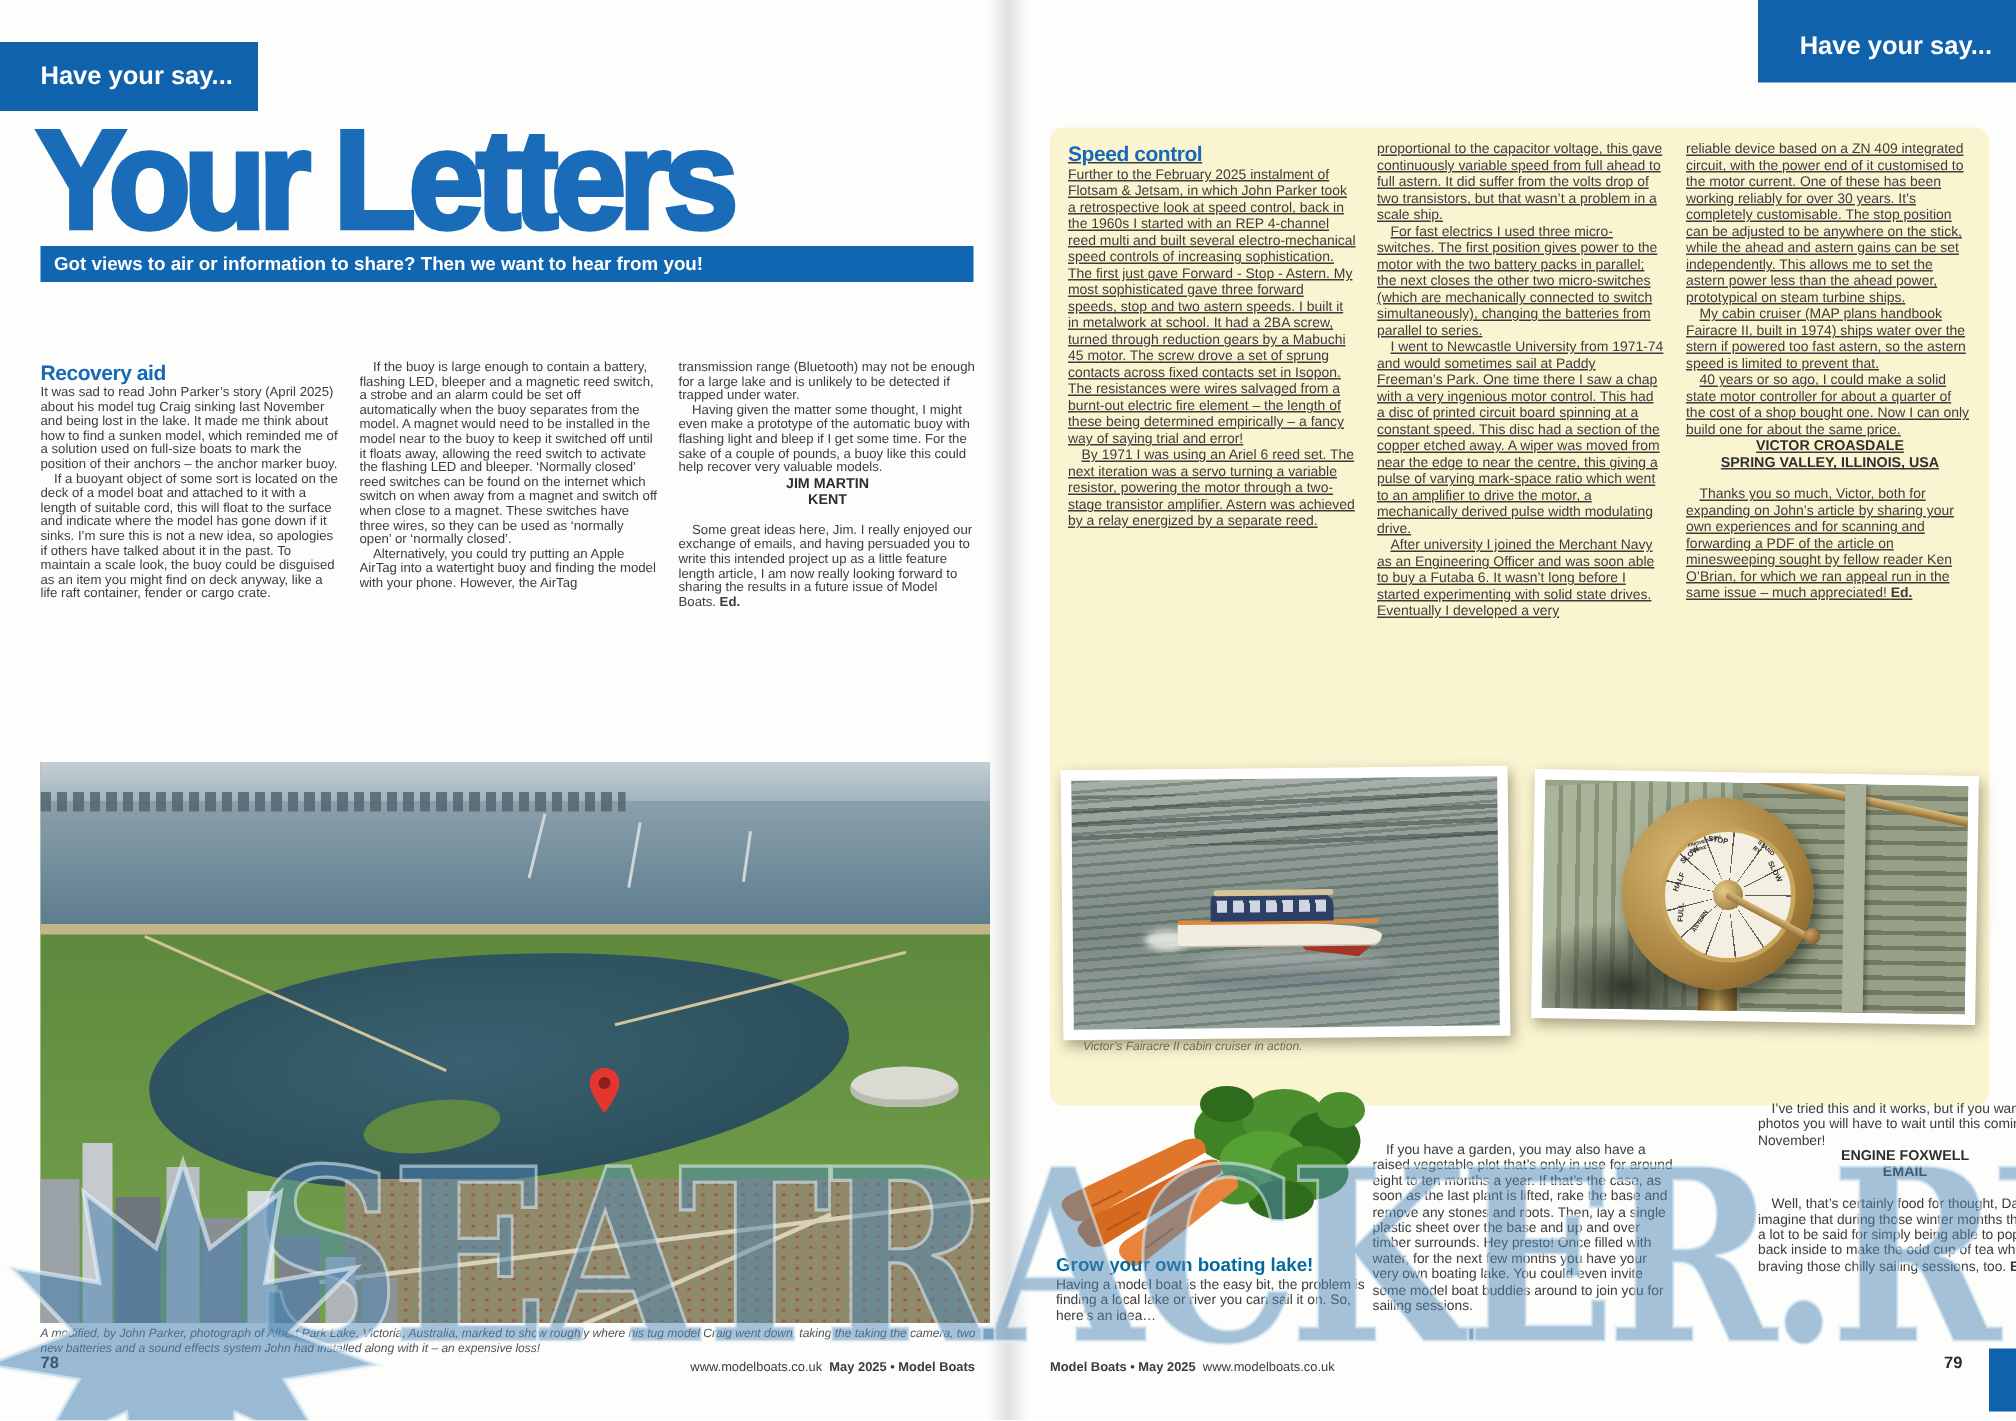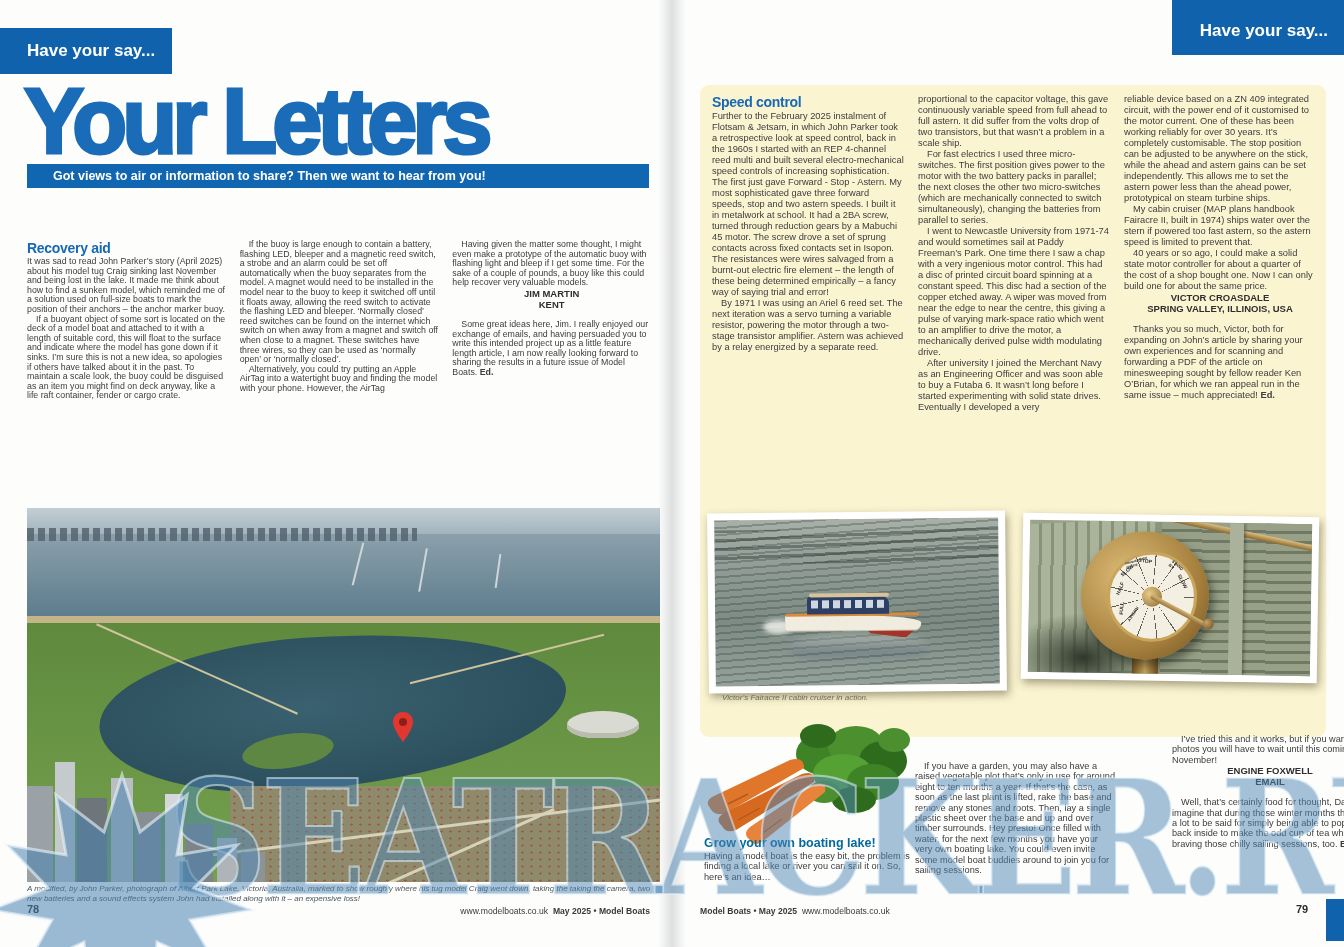--- a/index.html
+++ b/index.html
@@ -14,39 +14,39 @@
   
   .tab { position:absolute; background:#0f62ab; color:#fff; font-weight:bold; font-size:17px;
     display:flex; align-items:center; }
   .tab-left { left:0; top:28px; width:172px; height:46px; padding-left:27px; }
   .tab-right { left:1172px; top:0; width:172px; height:55px; justify-content:flex-end; padding-right:16px; padding-top:6px; }
 
   
   .title { position:absolute; left:24px; top:74px; width:640px; color:#1b6cb8; font-weight:bold;
     font-size:90px; letter-spacing:-5px; line-height:1; -webkit-text-stroke:3px #1b6cb8; transform:scaleY(1.04); transform-origin:top left; }
   .banner { position:absolute; left:27px; top:164px; width:622px; height:24px; background:#1166b1;
-    color:#fff; font-weight:bold; font-size:12.5px; line-height:24px; padding-left:26px; }
+    color:#fff; font-weight:bold; font-size:12.5px; line-height:24px; padding-left:9px; }
   .contact { position:absolute; left:27px; top:193px; width:622px; height:41px; background:#e1e4ee;
     font-size:11.5px; line-height:17px; color:#26262a; padding:3px 9px; }
   .b { font-weight:bold; }
 
   
   .cols { position:absolute; display:flex; }
   .cols-left { left:27px; top:240px; width:624px; height:266px; gap:14px; }
   .col { overflow:hidden; }
   .col-l { width:199px; font-size:8.8px; line-height:9.6px; }
   h2.art { color:#1769b6; font-size:14px; line-height:16px; letter-spacing:-0.3px; margin-bottom:1px; }
   p.ind { text-indent:9px; }
   .sig { font-weight:bold; text-align:center; font-size:9.5px; line-height:11px; color:#2e2e30; }
   .gap { height:10px; }
 
   .yellow-panel { position:absolute; left:700px; top:85px; width:626px; height:652px;
     background:#fbf4d0; border-radius:9px; }
   .cols-right { left:712px; top:94px; width:604px; height:442px; gap:14px; }
-  .col-r { width:192px; font-size:9.3px; line-height:11px; }
+  .col-r { width:192px; font-size:9.3px; line-height:11px;text-decoration:underline; }
   .cols-garden-l { left:704px; top:851px; width:206px; font-size:9.2px; line-height:10.4px; position:absolute; }
   .garden-col2 { position:absolute; left:915px; top:731px; width:202px; font-size:9.2px; line-height:10.4px;margin-top:30px; }
   .garden-col3 { position:absolute; left:1126px; top:734px; width:196px; font-size:9.2px; line-height:10.4px;margin-left:46px; }
   .garden-head { position:absolute; left:704px; top:836px; width:220px; color:#0369a1; font-weight:bold; font-size:12.5px; }
 
   
   .caption-aerial { position:absolute; left:27px; top:884px; width:625px; font-size:8px; line-height:10px;
     font-style:italic; color:#4a545e; }
   .caption-boat { position:absolute; left:722px; top:693px; width:280px; font-size:8px; font-style:italic; color:#6b6b58; }
   .pagenum { position:absolute; font-weight:bold; font-size:11px; color:#2c2c2e; }
@@ -162,20 +162,21 @@
     <div class="col col-l">
       <h2 class="art">Recovery aid</h2>
       <p>It was sad to read John Parker’s story (April 2025) about his model tug Craig sinking last November and being lost in the lake. It made me think about how to find a sunken model, which reminded me of a solution used on full-size boats to mark the position of their anchors – the anchor marker buoy.</p>
       <p class="ind">If a buoyant object of some sort is located on the deck of a model boat and attached to it with a length of suitable cord, this will float to the surface and indicate where the model has gone down if it sinks. I’m sure this is not a new idea, so apologies if others have talked about it in the past. To maintain a scale look, the buoy could be disguised as an item you might find on deck anyway, like a life raft container, fender or cargo crate.</p>
     </div>
     <div class="col col-l">
       <p class="ind">If the buoy is large enough to contain a battery, flashing LED, bleeper and a magnetic reed switch, a strobe and an alarm could be set off automatically when the buoy separates from the model. A magnet would need to be installed in the model near to the buoy to keep it switched off until it floats away, allowing the reed switch to activate the flashing LED and bleeper. ‘Normally closed’ reed switches can be found on the internet which switch on when away from a magnet and switch off when close to a magnet. These switches have three wires, so they can be used as ‘normally open’ or ‘normally closed’.</p>
       <p class="ind">Alternatively, you could try putting an Apple AirTag into a watertight buoy and finding the model with your phone. However, the AirTag</p>
     </div>
     <div class="col col-l">
+      <p>transmission range (Bluetooth) may not be enough for a large lake and is unlikely to be detected if trapped under water.</p>
       <p class="ind">Having given the matter some thought, I might even make a prototype of the automatic buoy with flashing light and bleep if I get some time. For the sake of a couple of pounds, a buoy like this could help recover very valuable models.</p>
       <div class="sig">JIM MARTIN</div>
       <div class="sig">KENT</div>
       <div class="gap"></div>
       <p class="ind"><span>Some great ideas here, Jim. I really enjoyed our exchange of emails, and having persuaded you to write this intended project up as a little feature length article, I am now really looking forward to sharing the results in a future issue of Model Boats. </span><span class="b">Ed.</span></p>
     </div>
   </div>
 
   <div class="aerial">
     <div class="a-sky"></div>

